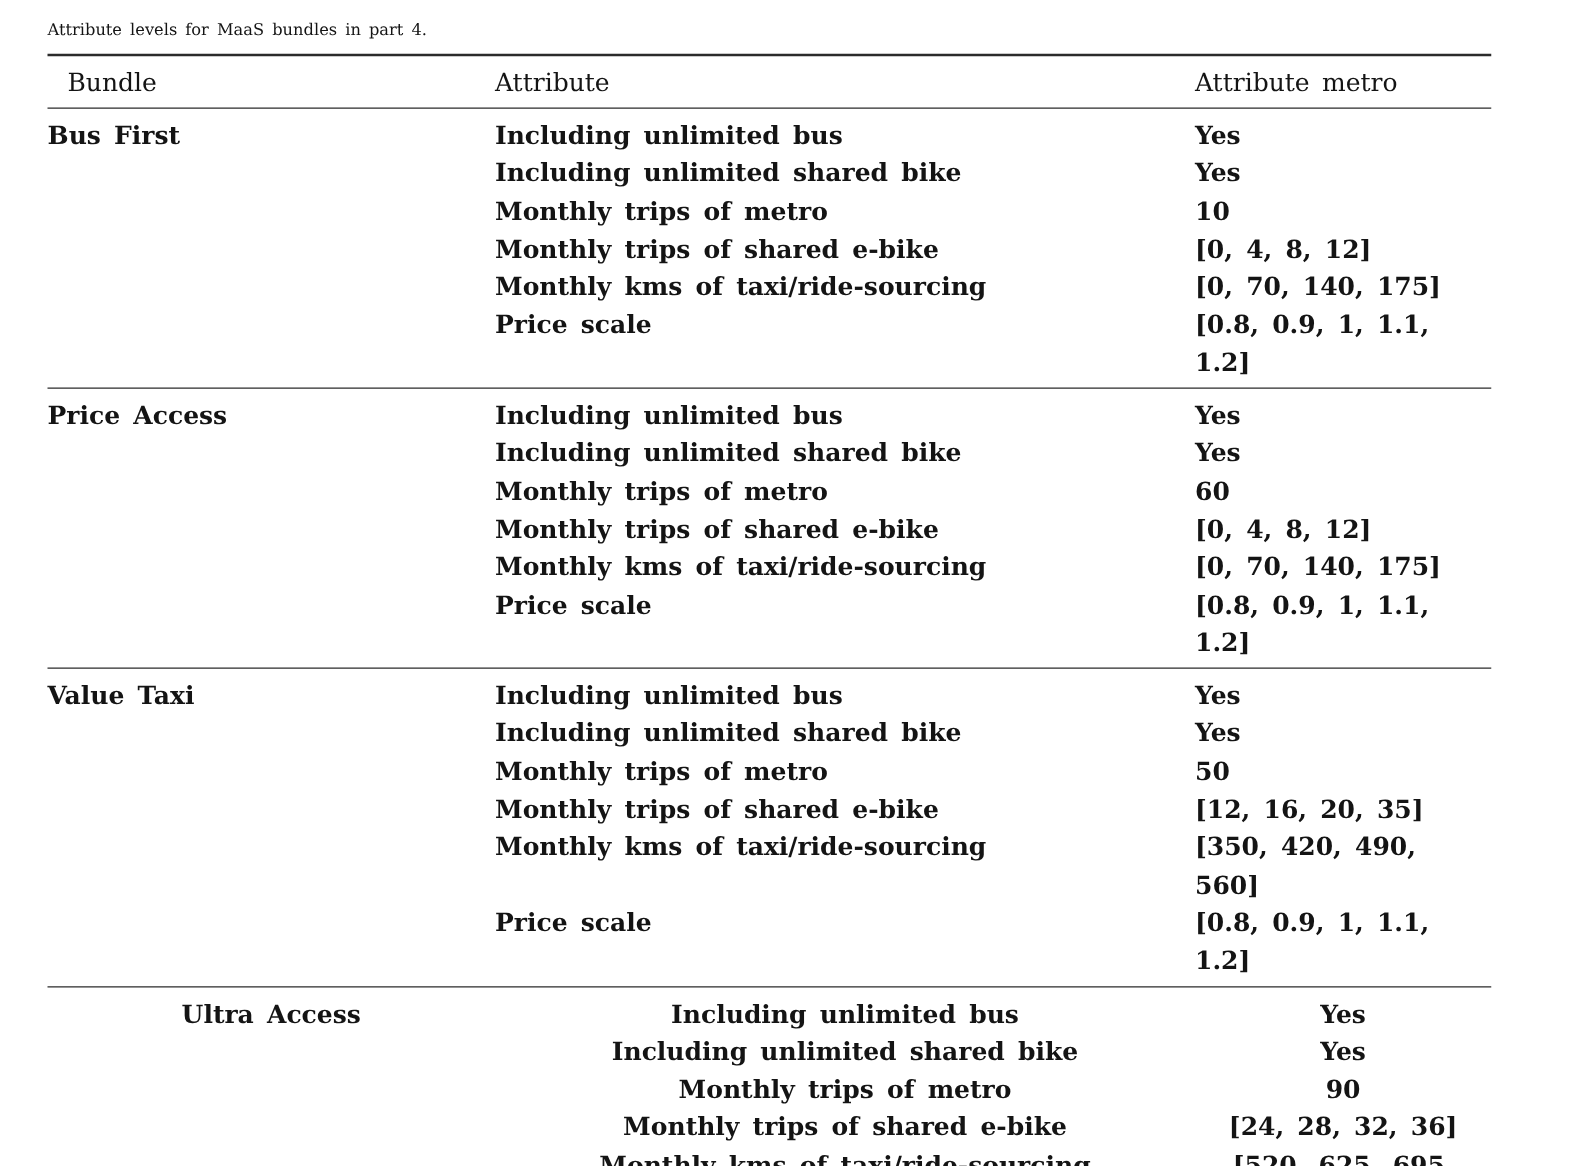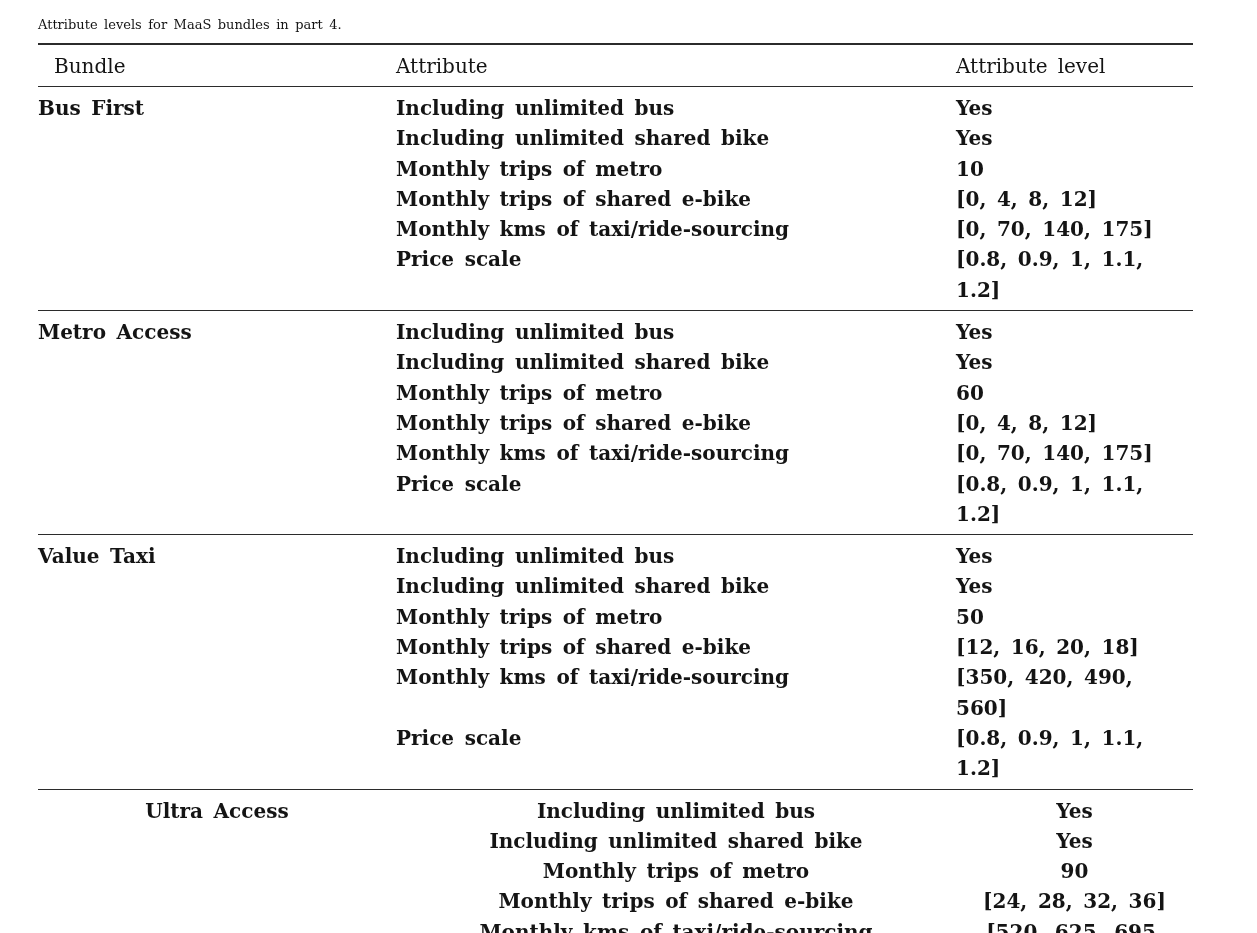--- a/index.html
+++ b/index.html
@@ -84,21 +84,21 @@
     <table class="maas">
       <colgroup>
         <col class="c-bundle">
           <col class="c-attr">
           <col class="c-level">
       </colgroup>
       <thead>
         <tr>
           <th class="first">Bundle</th>
           <th>Attribute</th>
-          <th>Attribute level</th>
+          <th>Attribute metro</th>
         </tr>
       </thead>
 
       <tbody class="group">
         <tr>
           <td class="bundle-cell" rowspan="6">Bus First</td>
           <td>Including unlimited bus</td>
           <td>Yes</td>
         </tr>
         <tr>
@@ -118,21 +118,21 @@
           <td>[0, 70, 140, 175]</td>
         </tr>
         <tr>
           <td>Price scale</td>
           <td>[0.8, 0.9, 1, 1.1, 1.2]</td>
         </tr>
       </tbody>
 
       <tbody class="group">
         <tr>
-          <td class="bundle-cell" rowspan="6">Metro Access</td>
+          <td class="bundle-cell" rowspan="6">Price Access</td>
           <td>Including unlimited bus</td>
           <td>Yes</td>
         </tr>
         <tr>
           <td>Including unlimited shared bike</td>
           <td>Yes</td>
         </tr>
         <tr>
           <td>Monthly trips of metro</td>
           <td>60</td>
@@ -160,21 +160,21 @@
         <tr>
           <td>Including unlimited shared bike</td>
           <td>Yes</td>
         </tr>
         <tr>
           <td>Monthly trips of metro</td>
           <td>50</td>
         </tr>
         <tr>
           <td>Monthly trips of shared e-bike</td>
-          <td>[12, 16, 20, 18]</td>
+          <td>[12, 16, 20, 35]</td>
         </tr>
         <tr>
           <td>Monthly kms of taxi/ride-sourcing</td>
           <td>[350, 420, 490, 560]</td>
         </tr>
         <tr>
           <td>Price scale</td>
           <td>[0.8, 0.9, 1, 1.1, 1.2]</td>
         </tr>
       </tbody>

